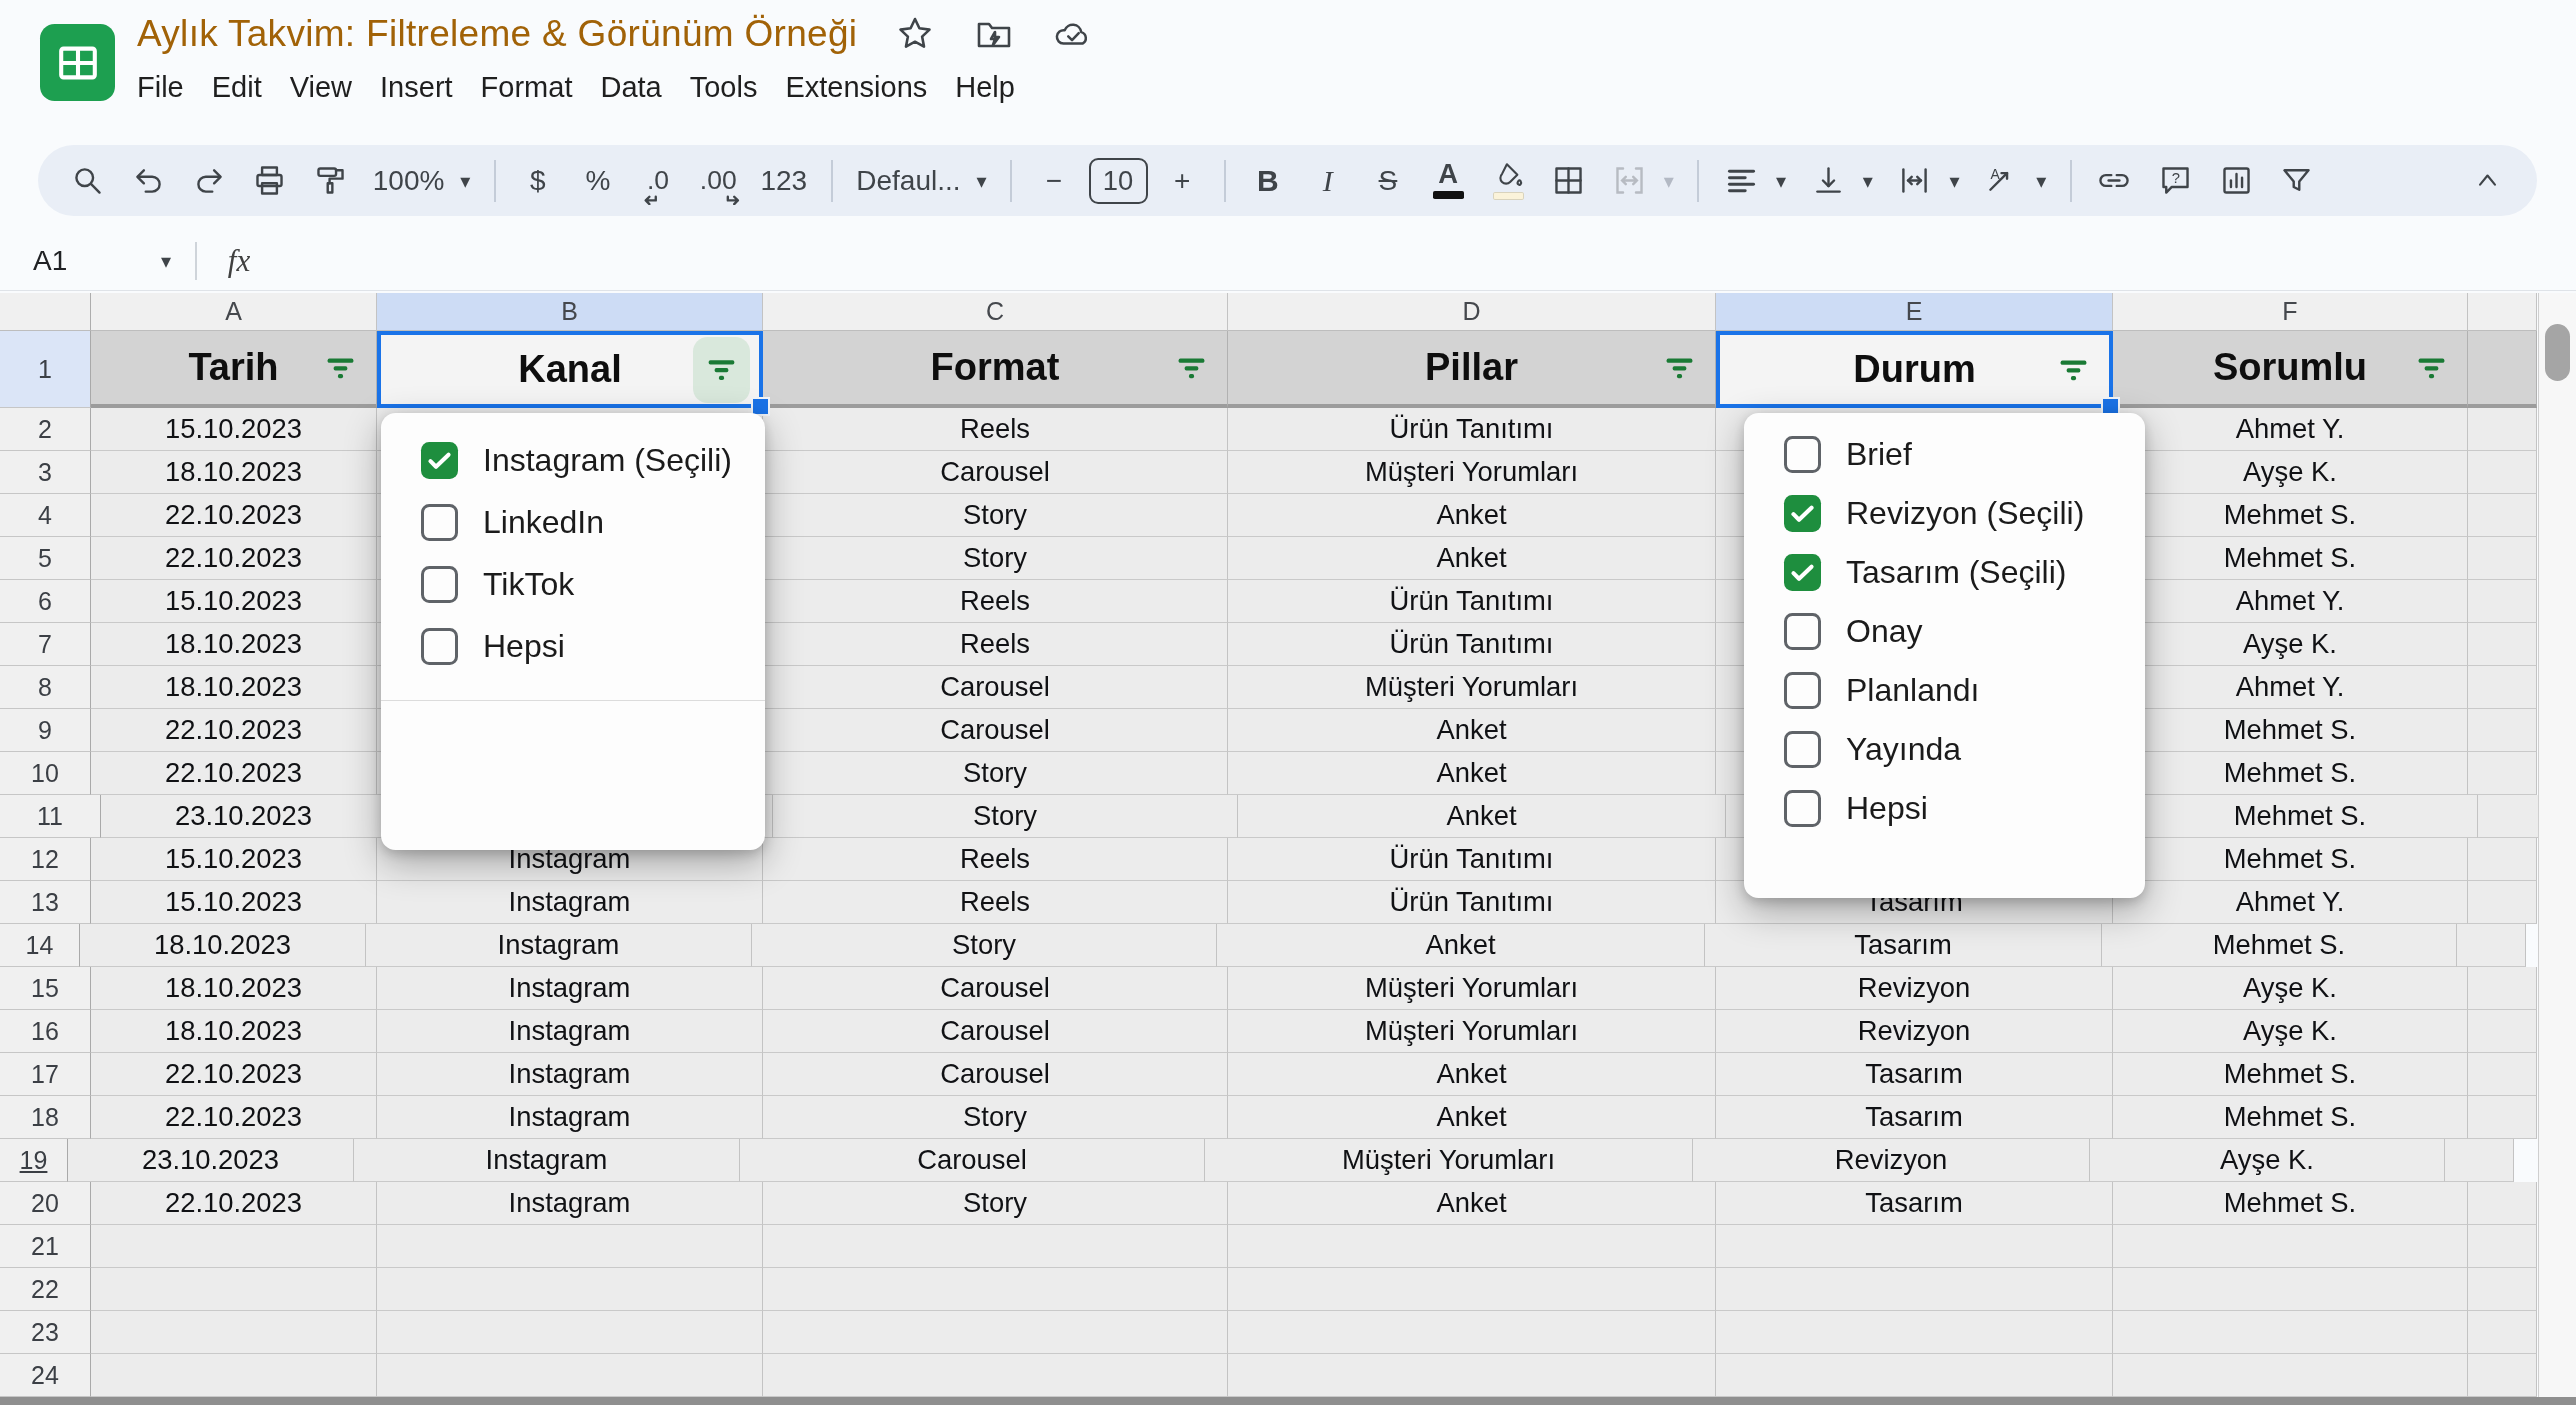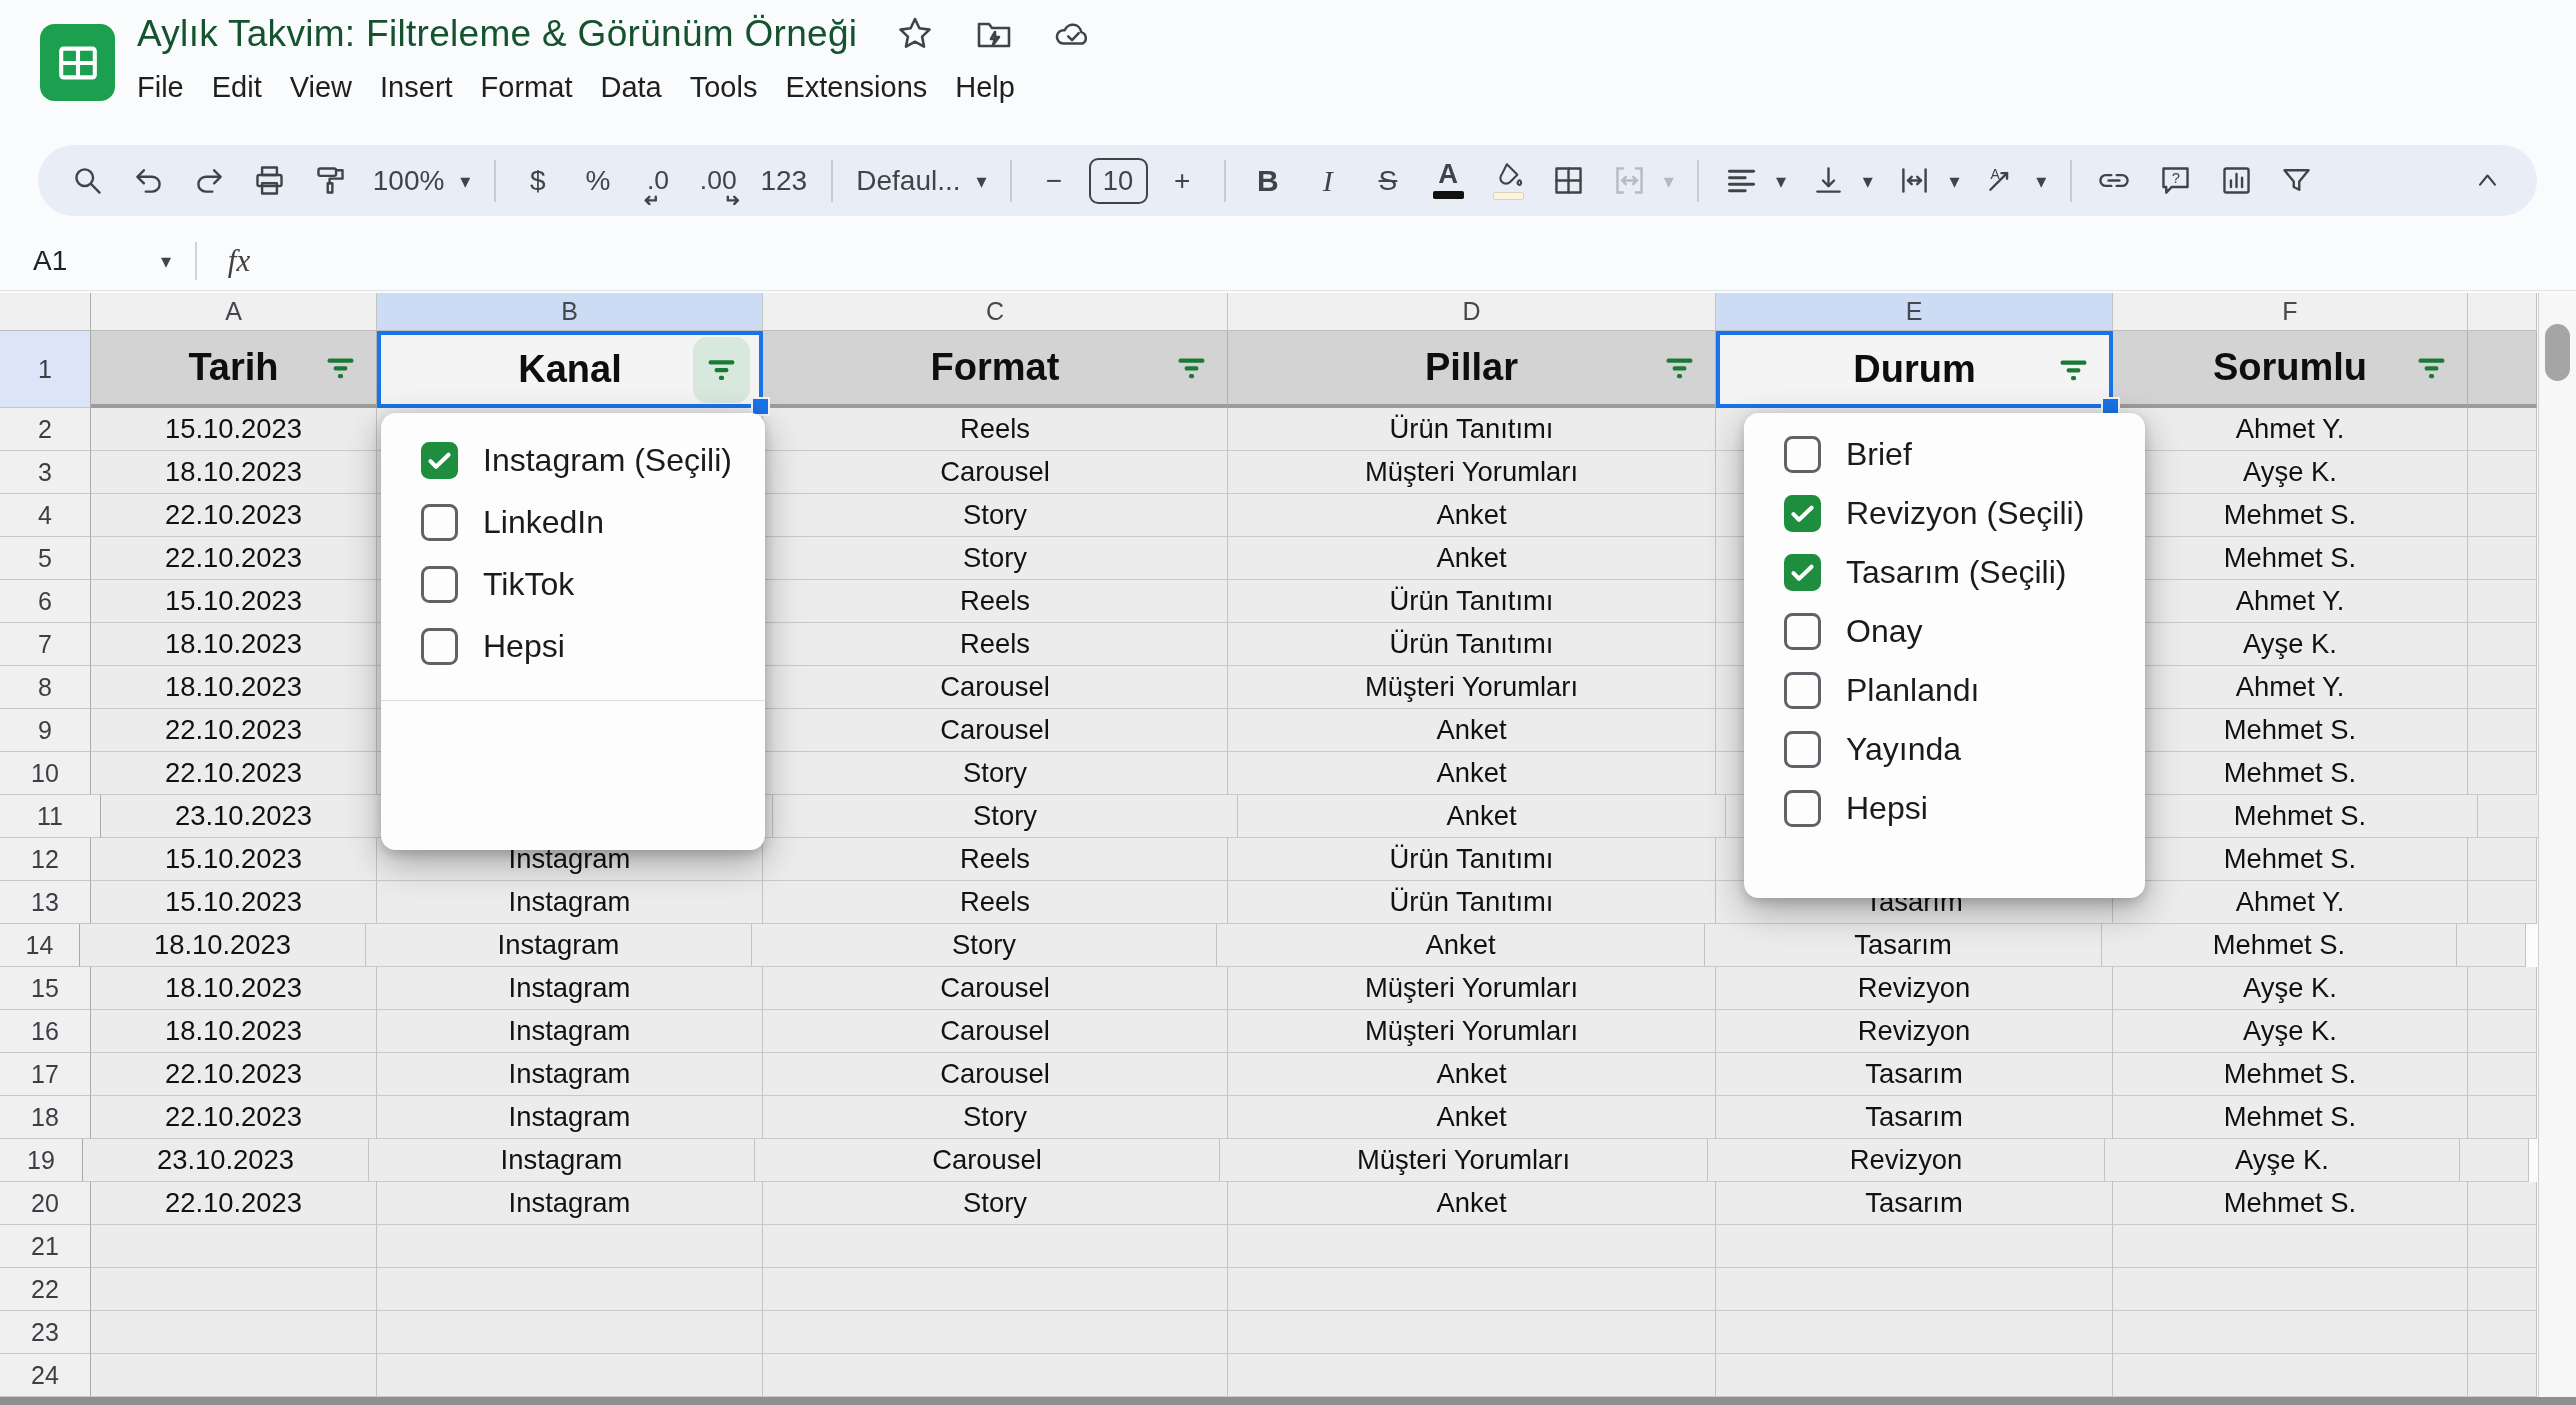--- a/index.html
+++ b/index.html
@@ -5,21 +5,21 @@
   * { box-sizing: border-box; margin: 0; padding: 0; }
   html,body { width:2576px; height:1405px; }
   body { font-family:"Liberation Sans", sans-serif; background:#f9fbfd; overflow:hidden; }
   .stage { position:relative; width:2576px; height:1405px; background:#f9fbfd; overflow:hidden; }
 
   
   .topbar { position:absolute; top:0; left:0; width:100%; height:139px; background:#f9fbfd; }
   .logo { position:absolute; left:40px; top:24px; width:75px; height:77px; background:#1d9f50; border-radius:14.6px;
           display:flex; align-items:center; justify-content:center; }
   .title-row { position:absolute; left:137px; top:12.8px; display:flex; align-items:center; gap:37px; }
-  .doc-title { font-size:37px; font-weight:500; color:#14532d; letter-spacing:0.3px; white-space:nowrap; }
+  .doc-title { font-size:37px; font-weight:500; color:#a16207; letter-spacing:0.3px; white-space:nowrap; }
   .tb-ic { width:42px; height:42px; display:flex; align-items:center; justify-content:center; }
   .menu-row { position:absolute; left:137px; top:71px; display:flex; gap:28px; }
   .menu-item { font-size:29px; color:#1f1f1f; cursor:default; }
 
   
   .toolbar { position:absolute; left:38px; top:145px; width:2499px; height:71px; background:#e9eef6;
              border-radius:38px; display:flex; align-items:center; padding:0 24px; gap:9.1px; color:#3f4449; }
   .tbtn { height:55px; min-width:51px; padding:0 7.3px; display:flex; align-items:center; justify-content:center;
           gap:16px; font-size:28px; color:#3f4449; background:transparent; border:0; font-family:inherit; }
   .tbtn svg { display:block; }
@@ -573,21 +573,21 @@
         <div class="rownum" style="width: 91px;">18</div>
         <div class="dcell" style="width: 286px;">22.10.2023</div>
         <div class="dcell" style="width: 386px;">Instagram</div>
         <div class="dcell" style="width: 465px;">Story</div>
         <div class="dcell" style="width: 488px;">Anket</div>
         <div class="dcell" style="width: 397px;">Tasarım</div>
         <div class="dcell" style="width: 355px;">Mehmet S.</div>
         <div class="dcell" style="width: 69px;"></div>
       </div>
       <div class="g-row d-row">
-        <div class="rownum" style="width: 83px;">19</div>
+        <div class="rownum" style="width: 68px; text-decoration: underline;">19</div>
         <div class="dcell" style="width: 286px;">23.10.2023</div>
         <div class="dcell" style="width: 386px;">Instagram</div>
         <div class="dcell" style="width: 465px;">Carousel</div>
         <div class="dcell" style="width: 488px;">Müşteri Yorumları</div>
         <div class="dcell" style="width: 397px;">Revizyon</div>
         <div class="dcell" style="width: 355px;">Ayşe K.</div>
         <div class="dcell" style="width: 69px;"></div>
       </div>
       <div class="g-row d-row">
         <div class="rownum" style="width: 91px;">20</div>

